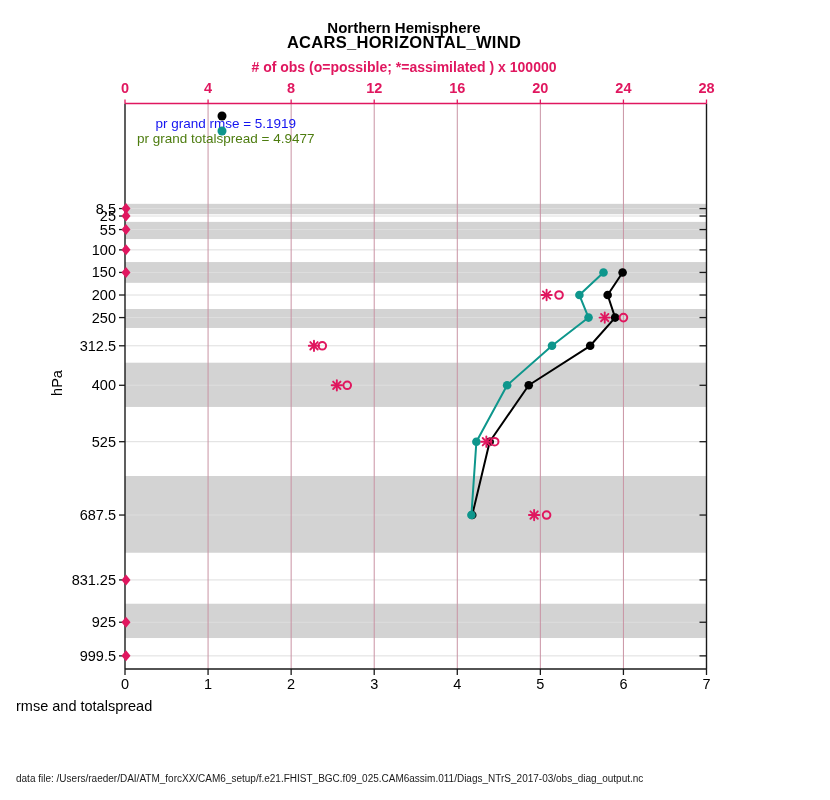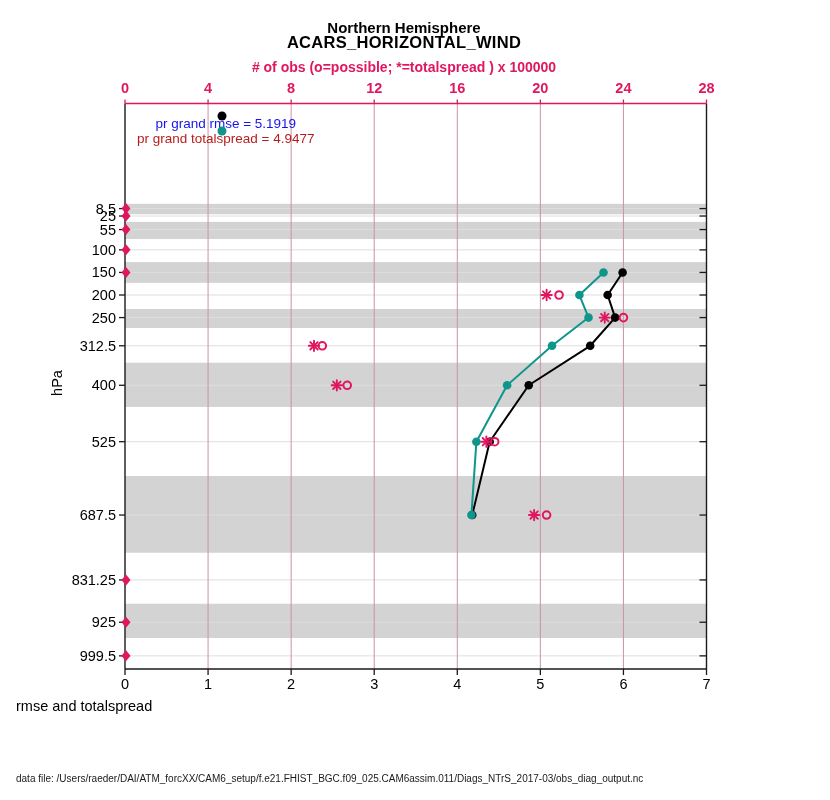--- a/index.html
+++ b/index.html
@@ -22,21 +22,21 @@
   .ldot{position:absolute;left:50%;top:50%;transform:translate(-50%,-50%);width:9px;height:9px;border-radius:50%;}
   .ltext{font-size:13.5px;}
 </style>
 </head>
 <body>
 
 <div class="page">
 
   <div class="toptext title1">Northern Hemisphere</div>
   <div class="toptext title2">ACARS_HORIZONTAL_WIND</div>
-  <div class="toptext obslabel" id="obslabel" style="color: rgb(224, 23, 95);"># of obs (o=possible; *=totalspread ) x 100000</div>
+  <div class="toptext obslabel" id="obslabel" style="color: rgb(224, 23, 95);"># of obs (o=possible; *=assimilated ) x 100000</div>
 
   <svg id="chart" width="830" height="800" viewBox="0 0 830 800">
       <g>
         <rect x="125" y="203.8357410806928" width="581.5" height="10.381115811317727" fill="#d3d3d3"></rect>
         <rect x="125" y="221.88985553515846" width="581.5" height="17.15140873174235" fill="#d3d3d3"></rect>
         <rect x="125" y="262.06026019634453" width="581.5" height="20.762231622635454" fill="#d3d3d3"></rect>
         <rect x="125" y="309.00095777795514" width="581.5" height="18.956820177189" fill="#d3d3d3"></rect>
         <rect x="125" y="362.7119482799904" width="581.5" height="44.23258041344087" fill="#d3d3d3"></rect>
         <rect x="125" y="476.00151648176234" width="581.5" height="76.729986431479" fill="#d3d3d3"></rect>
         <rect x="125" y="603.7343762471069" width="581.5" height="34.302817463484644" fill="#d3d3d3"></rect>
@@ -229,20 +229,20 @@
     <div class="lrow">
       <span class="lline" id="lline0" style="background: rgb(0, 0, 0);">
           <span class="ldot" id="ldot0" style="background: rgb(0, 0, 0);"></span>
         </span>
       <span class="ltext" id="ltext0" style="color: rgb(20, 20, 240);">pr grand rmse = 5.1919</span>
     </div>
     <div class="lrow">
       <span class="lline" id="lline1" style="background: rgb(14, 150, 140);">
           <span class="ldot" id="ldot1" style="background: rgb(14, 150, 140);"></span>
         </span>
-      <span class="ltext" id="ltext1" style="color: #b91c1c;">pr grand totalspread = 4.9477</span>
+      <span class="ltext" id="ltext1" style="color: #4d7c0f;">pr grand totalspread = 4.9477</span>
     </div>
   </div>
 
   <div class="bottomtext xlabel">rmse and totalspread</div>
   <div class="bottomtext footer">data file: /Users/raeder/DAI/ATM_forcXX/CAM6_setup/f.e21.FHIST_BGC.f09_025.CAM6assim.011/Diags_NTrS_2017-03/obs_diag_output.nc</div>
 
 </div>
 
 </body></html>

